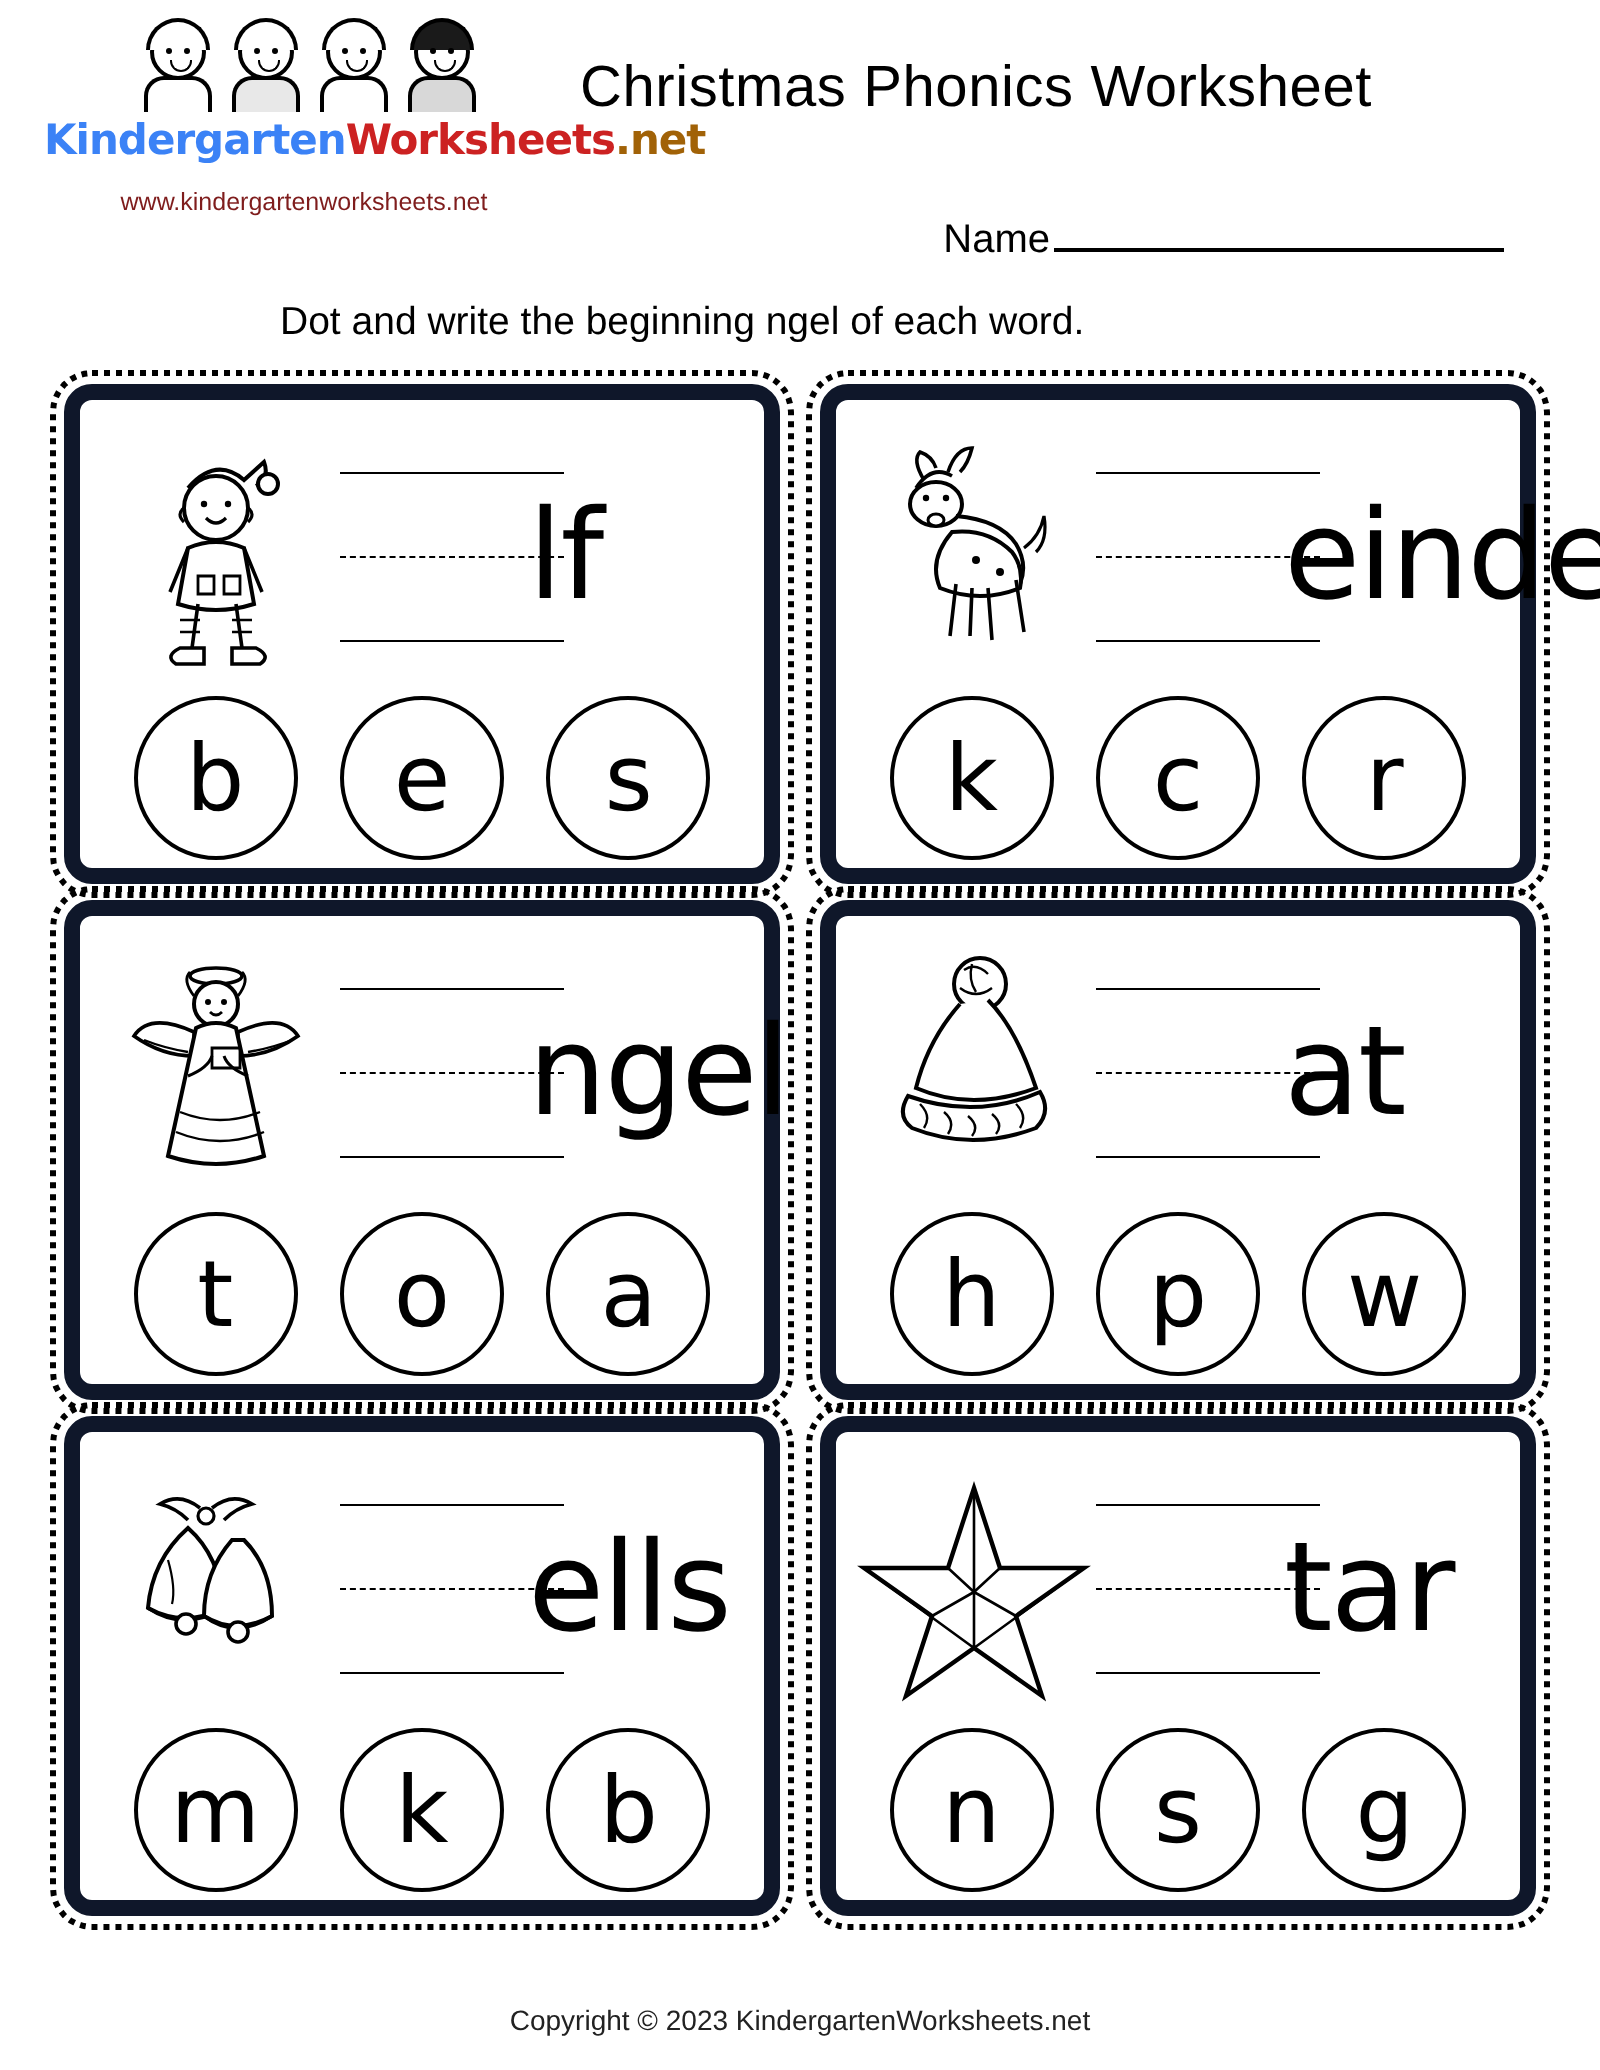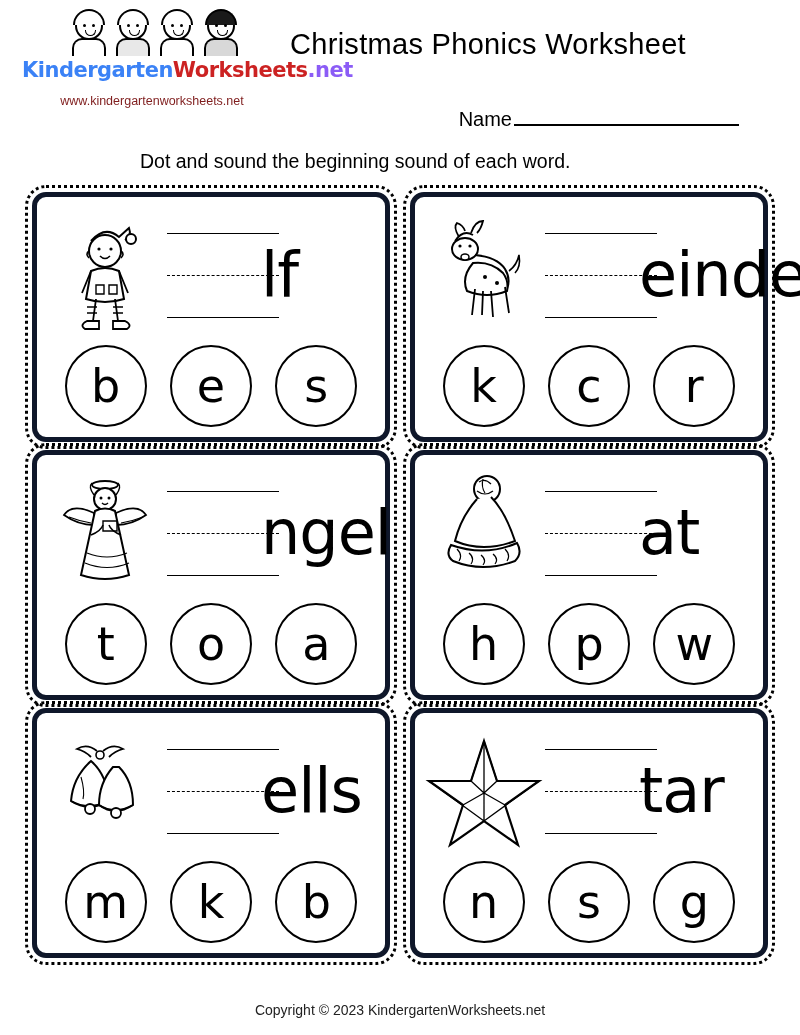--- a/index.html
+++ b/index.html
@@ -106,41 +106,41 @@
   .logo-text {
     margin-top: 2px;
     font-family: "DejaVu Sans", sans-serif;
     font-weight: bold;
     font-size: 21px;
     letter-spacing: -0.5px;
     white-space: nowrap;
   }
   .logo-text .green { color: #3b82f6; }
   .logo-text .red { color: #cc2222; text-align: center; }
-  .logo-text .net { color: #8b5cf6; }
+  .logo-text .net { color: #a16207; }
   .logo-url {
     margin-top: 12px;
     font-size: 12.5px;
     color: #7f1d1d;
     font-family: "Liberation Sans", sans-serif;
   }
 
   .title {
     position: absolute;
     left: 290px;
     top: 28px;
     font-family: "Liberation Sans", sans-serif;
     font-size: 29px;
     font-weight: normal;
     letter-spacing: 0.3px;
     color: #000;
   }
   .name-row {
     position: absolute;
-    right: 61px;
+    right: 48px;
     top: 108px;
     font-size: 20px;
     font-family: "Liberation Sans", sans-serif;
     display: flex;
     align-items: baseline;
   }
   .name-label { margin-right: 2px; }
   .name-line {
     display: inline-block;
     width: 225px;
@@ -165,21 +165,21 @@
     width: 736px;
     display: grid;
     grid-template-columns: 358px 358px;
     grid-template-rows: 250px 250px 250px;
     column-gap: 20px;
     row-gap: 8px;
   }
   .card {
     position: relative;
     box-sizing: border-box;
-    border: 5px solid #0f172a;
+    border: 8px solid #0f172a;
     border-radius: 14px;
     background: #fff;
     
     outline: 3px dotted #000;
     outline-offset: 4px;
     overflow: visible;
   }
   .card-inner {
     position: absolute;
     inset: 0;
@@ -316,21 +316,21 @@
     <div class="logo-url">www.kindergartenworksheets.net</div>
   </div>
 
   <div class="title">Christmas Phonics Worksheet</div>
 
   <div class="name-row">
     <span class="name-label">Name</span>
     <span class="name-line"></span>
   </div>
 
-  <div class="instructions">Dot and sound the beginning sound of each word.</div>
+  <div class="instructions">Dot and write the beginning ngel of each word.</div>
 </div>
 
 <div class="grid">
 
   <div class="card">
     <div class="card-inner">
       <div class="card-top">
         <div class="pic">
           <svg viewBox="0 0 118 128" fill="none" stroke="#000" stroke-width="2">
             <path d="M44 30 q14 -16 28 -4 l10 -9 q3 8 -4 12" fill="#fff"></path>

